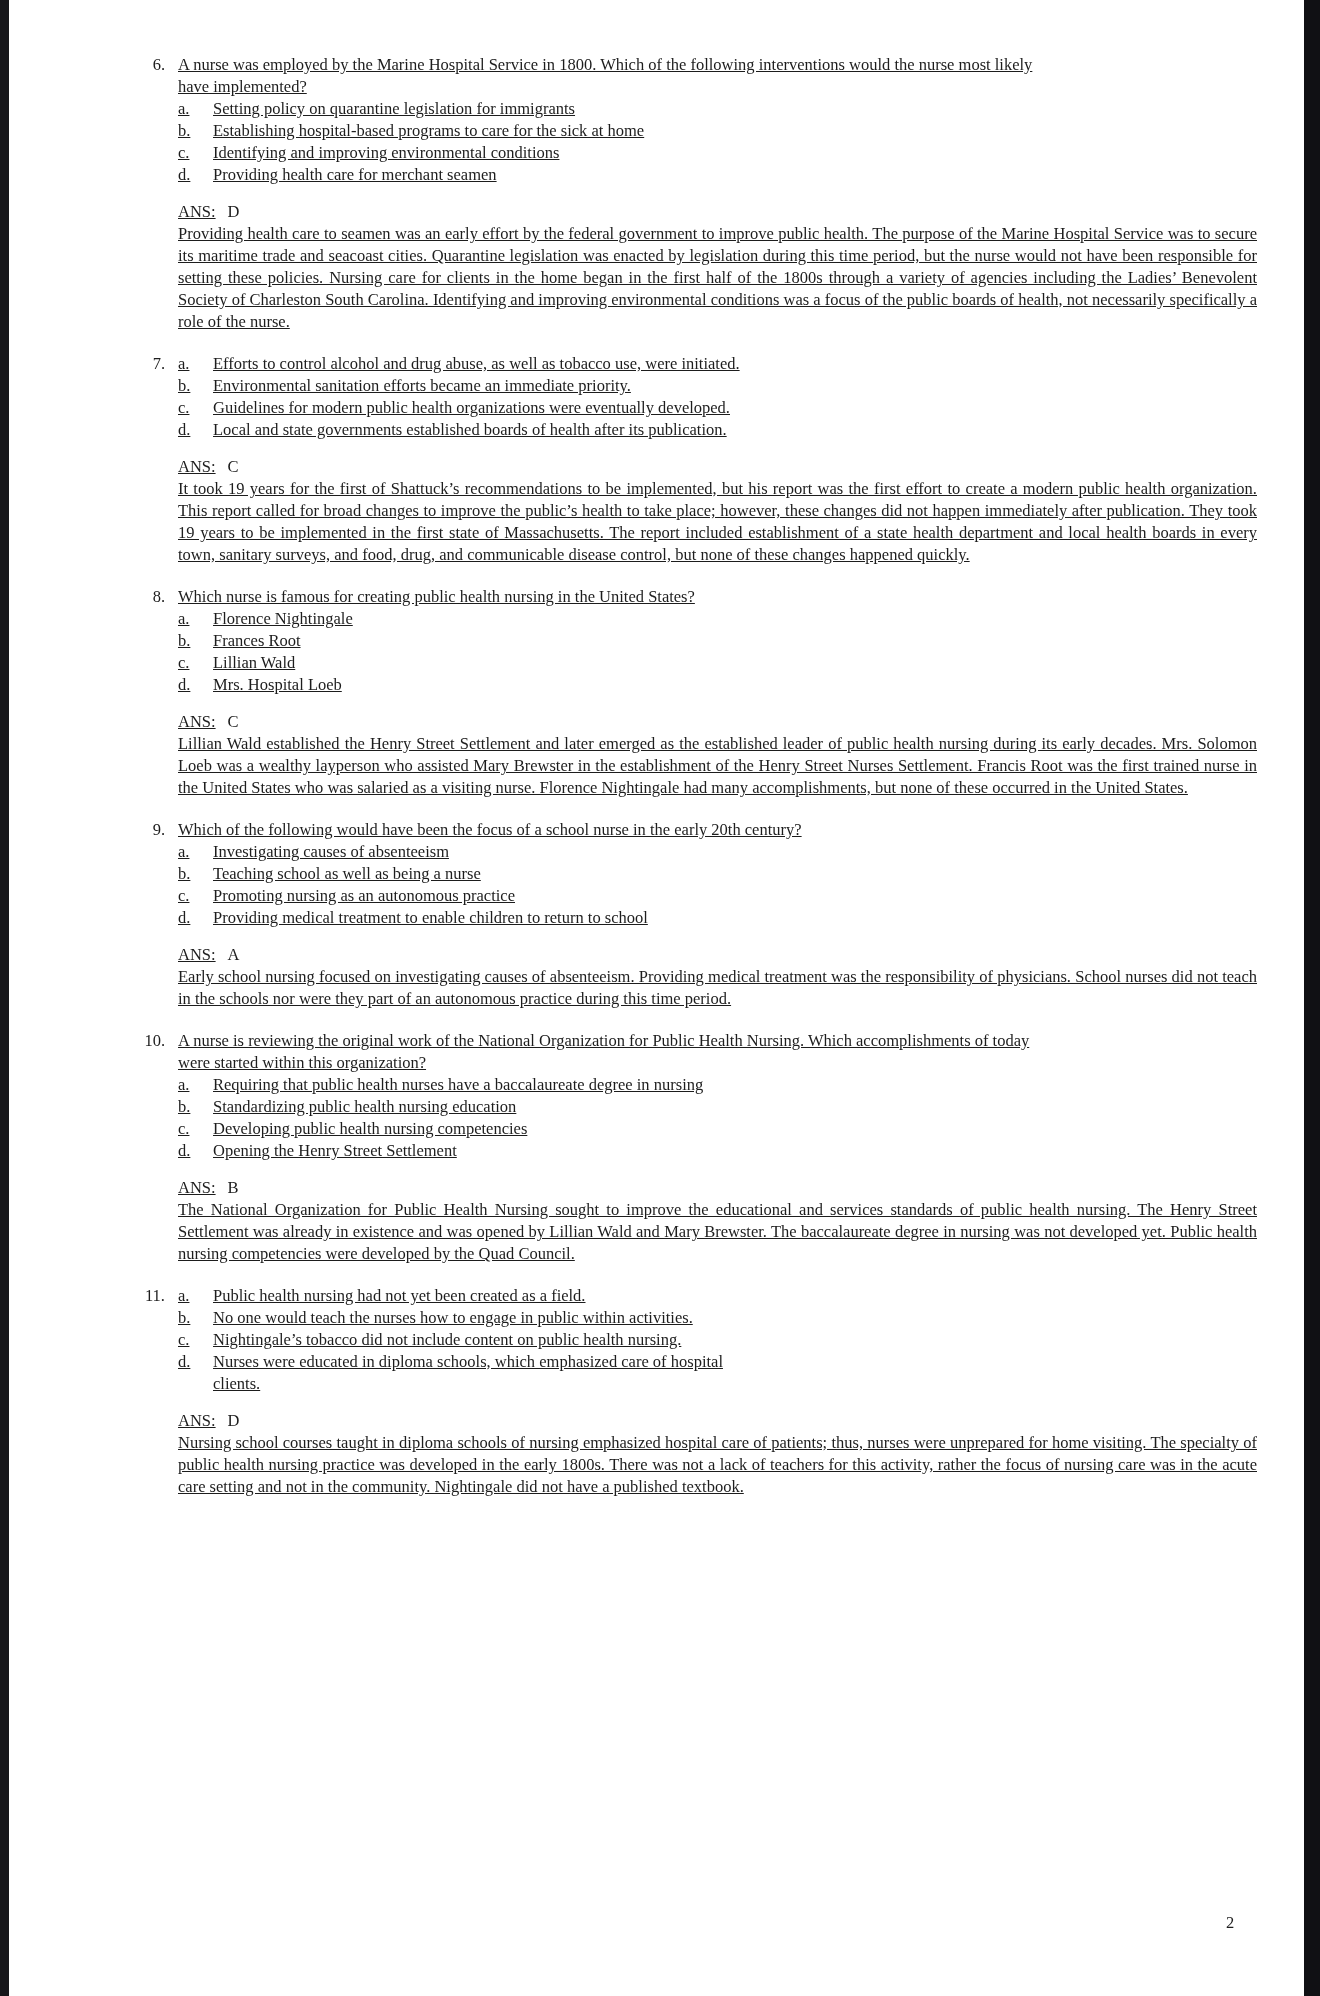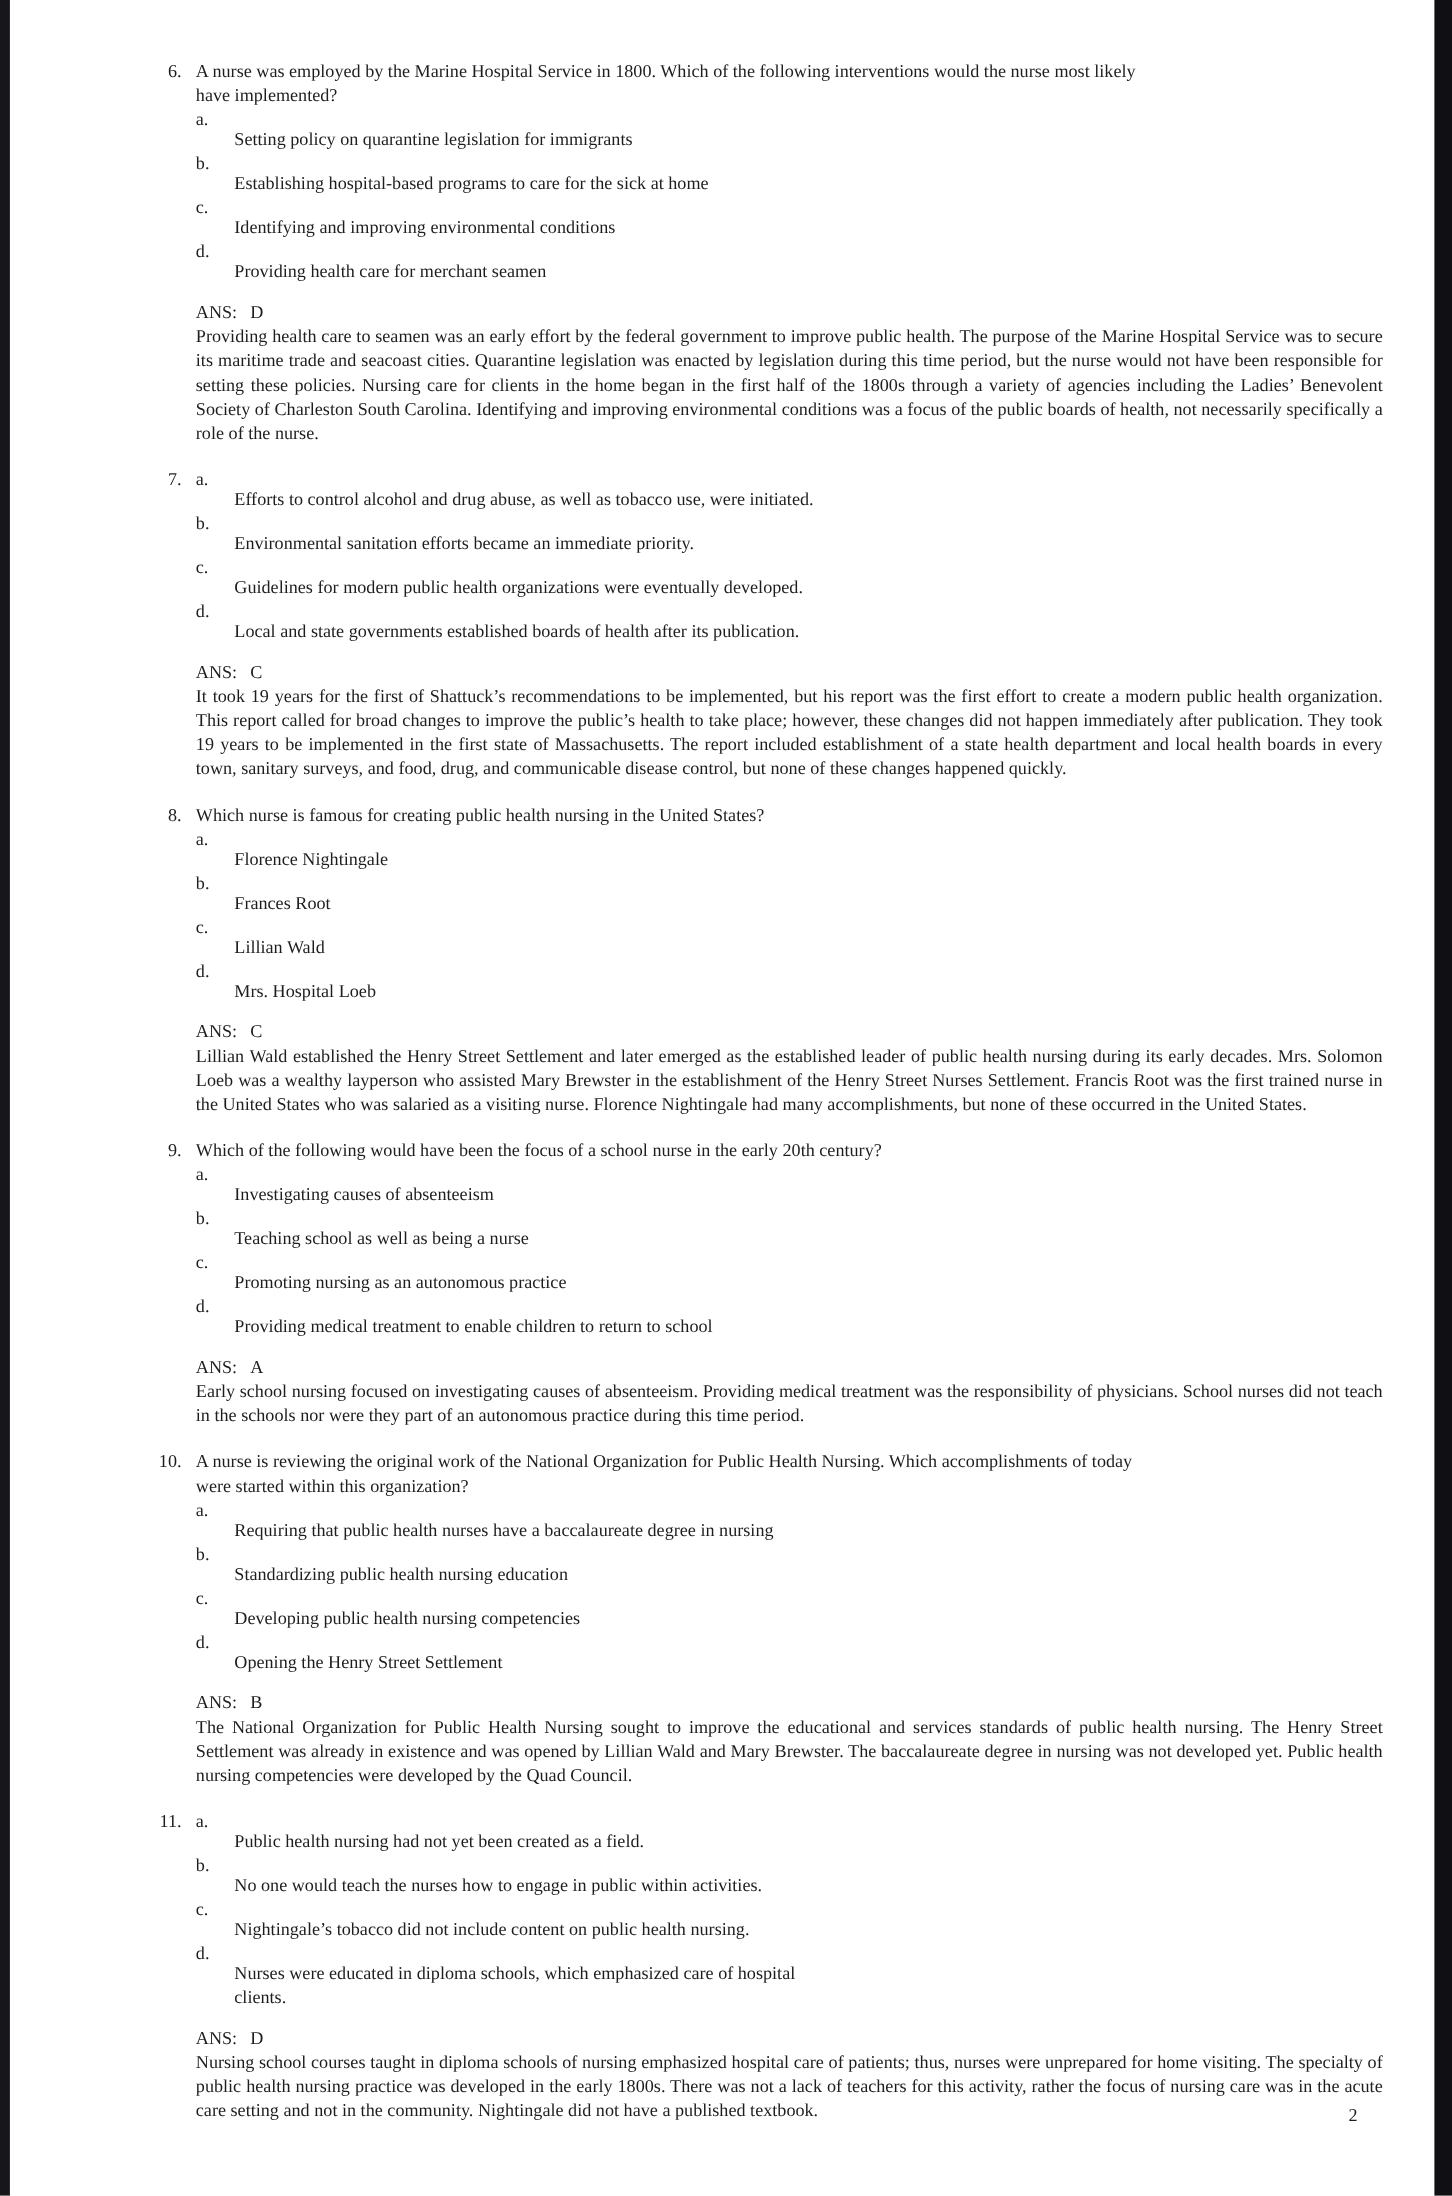--- a/index.html
+++ b/index.html
@@ -14,26 +14,26 @@
     overflow: hidden;
   }
   .edge-bar { position: absolute; top: 0; height: 100%; }
   .edge-bar.left  { left: 0;  width: 9px;  background: #17171b; }
   .edge-bar.right { right: 0; width: 16px; background: #101014; }
 
   .content { position: absolute; left: 115px; top: 54px; width: 1142px; }
 
   .question { display: flex; margin-bottom: 20px; }
   .q-num    { width: 50px; padding-right: 13px; text-align: right; flex: none; }
-  .q-body   { flex: 1; min-width: 0; }
+  .q-body   { flex: 1; min-width: 0; text-decoration: underline; }
   .q-stem   { white-space: pre-line; }
 
   .option     { display: flex; }
   .opt-letter { width: 35px; flex: none; }
-  .opt-text   { flex: 1; white-space: pre-line; margin-top: 18px; }
+  .opt-text   { flex: 1; white-space: pre-line; }
 
   .answer-block { margin-top: 15px; }
   .ans-letter   { display: inline-block; margin-left: 12px; }
   .rationale    { text-align: justify; }
 
   .page-number { position: absolute; left: 1226px; top: 1912px; }
 </style>
 </head>
 <body>
 

